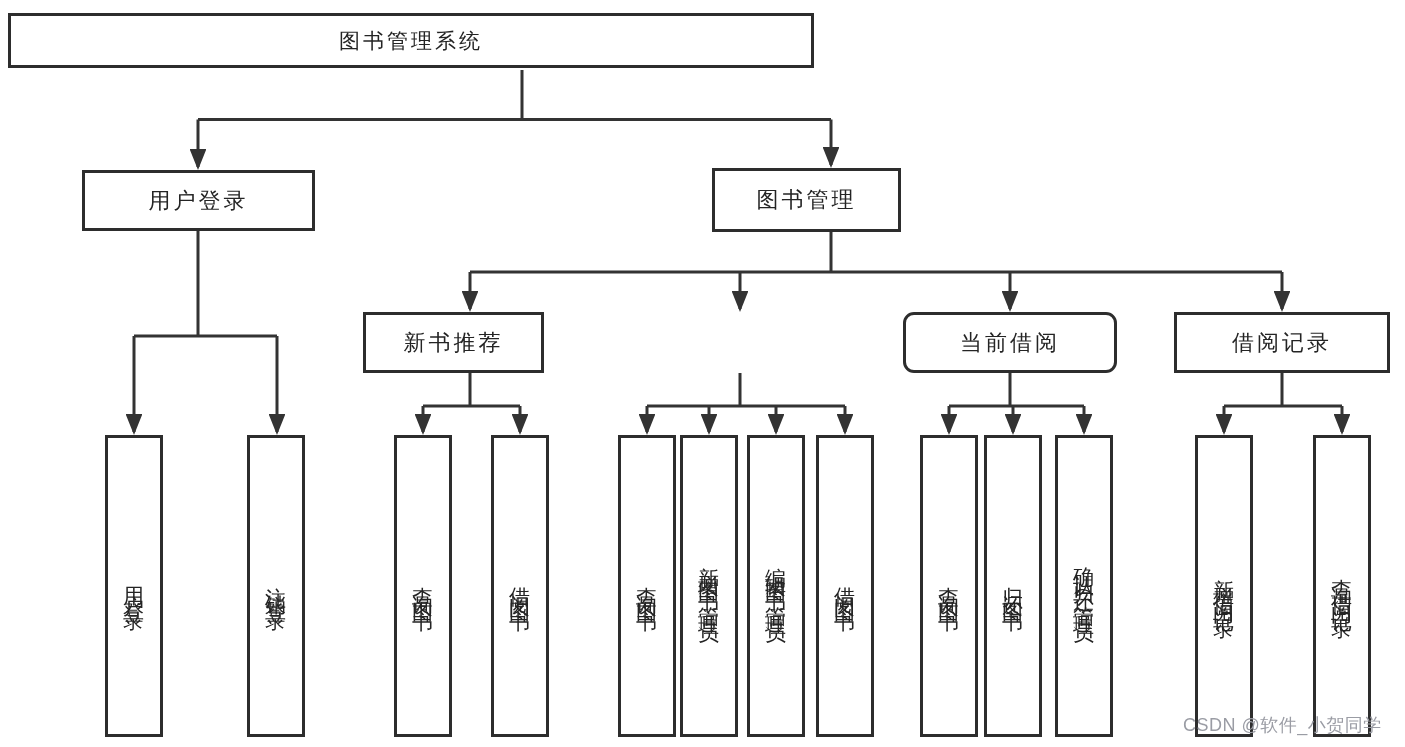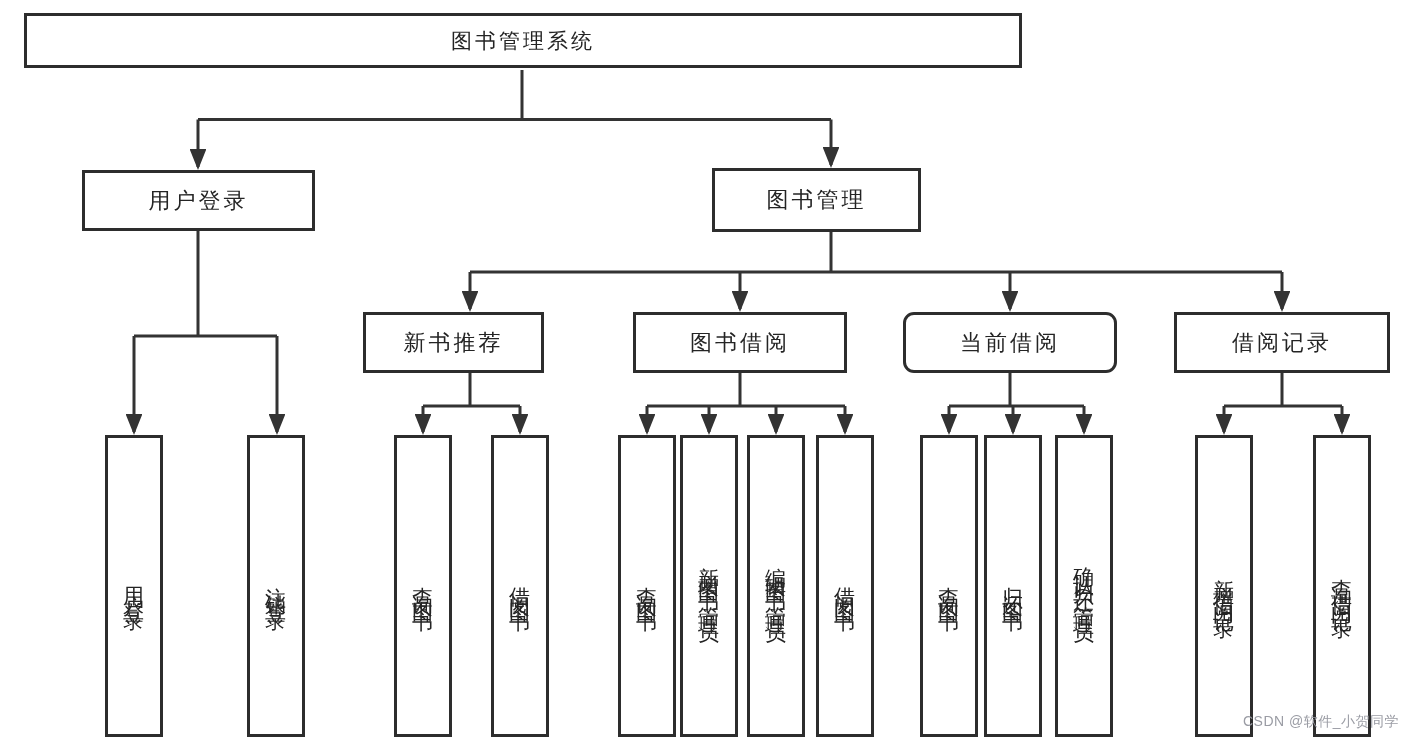--- a/index.html
+++ b/index.html
@@ -14,22 +14,22 @@
     font-size:22px;letter-spacing:3px;color:#242424;white-space:nowrap;
   }
   .node.root{font-size:21px;}
   .leaf{
     position:absolute;box-sizing:border-box;background:#ffffff;border:3px solid #2d2d2d;
     display:flex;align-items:center;justify-content:center;
     writing-mode:vertical-rl;text-orientation:mixed;
     font-size:21px;letter-spacing:8px;color:#242424;line-height:1;
   }
   .watermark{
-    position:absolute;left:1183px;top:713px;width:216px;text-align:right;
-    font-size:14px;color:#9a9ca4;letter-spacing:0.5px;white-space:nowrap;
+    position:absolute;left:1183px;top:713px;width:216px;text-align:left;
+    font-size:18px;color:#9a9ca4;letter-spacing:0.5px;white-space:nowrap;
   }
 </style>
 </head>
 <body>
 
 <div id="canvas">
 
   <svg id="connector-svg" width="1405" height="747" viewBox="0 0 1405 747">
     <defs>
       <marker id="arrow" markerWidth="7" markerHeight="5.6" refX="6" refY="2.8" orient="auto" markerUnits="strokeWidth">
@@ -61,27 +61,26 @@
       <path d="M776 406 V432" marker-end="url(#arrow)"></path>
       <path d="M845 406 V432" marker-end="url(#arrow)"></path>
       <path d="M949 406 V432" marker-end="url(#arrow)"></path>
       <path d="M1013 406 V432" marker-end="url(#arrow)"></path>
       <path d="M1084 406 V432" marker-end="url(#arrow)"></path>
       <path d="M1224 406 V432" marker-end="url(#arrow)"></path>
       <path d="M1342 406 V432" marker-end="url(#arrow)"></path>
     </g>
   </svg>
 
-  <div class="node root" style="left:24px;top:13px;width:998px;height:55px;">图书管理系统</div>
+  <div class="node root" style="left:8px;top:13px;width:806px;height:55px;">图书管理系统</div>
 
   <div class="node" style="left:82px;top:170px;width:233px;height:61px;">用户登录</div>
-  <div class="node" style="left:712px;top:168px;width:209px;height:64px;text-align:center;">图书管理</div>
+  <div class="node" style="left:712px;top:168px;width:189px;height:64px;text-align:center;">图书管理</div>
 
   <div class="node" style="left:363px;top:312px;width:181px;height:61px;">新书推荐</div>
-  <div class="node" style="left:633px;top:312px;width:214px;height:61px;">图书借阅</div>
   <div class="node" style="left:903px;top:312px;width:214px;height:61px;border-radius:11px;">当前借阅</div>
   <div class="node" style="left:1174px;top:312px;width:216px;height:61px;">借阅记录</div>
 
   <div class="leaf" style="left:105px;top:435px;width:58px;height:302px;">用户登录</div>
   <div class="leaf" style="left:247px;top:435px;width:58px;height:302px;">注销登录</div>
 
   <div class="leaf" style="left:394px;top:435px;width:58px;height:302px;">查询图书</div>
   <div class="leaf" style="left:491px;top:435px;width:58px;height:302px;">借阅图书</div>
 
   <div class="leaf" style="left:618px;top:435px;width:58px;height:302px;">查询图书</div>

